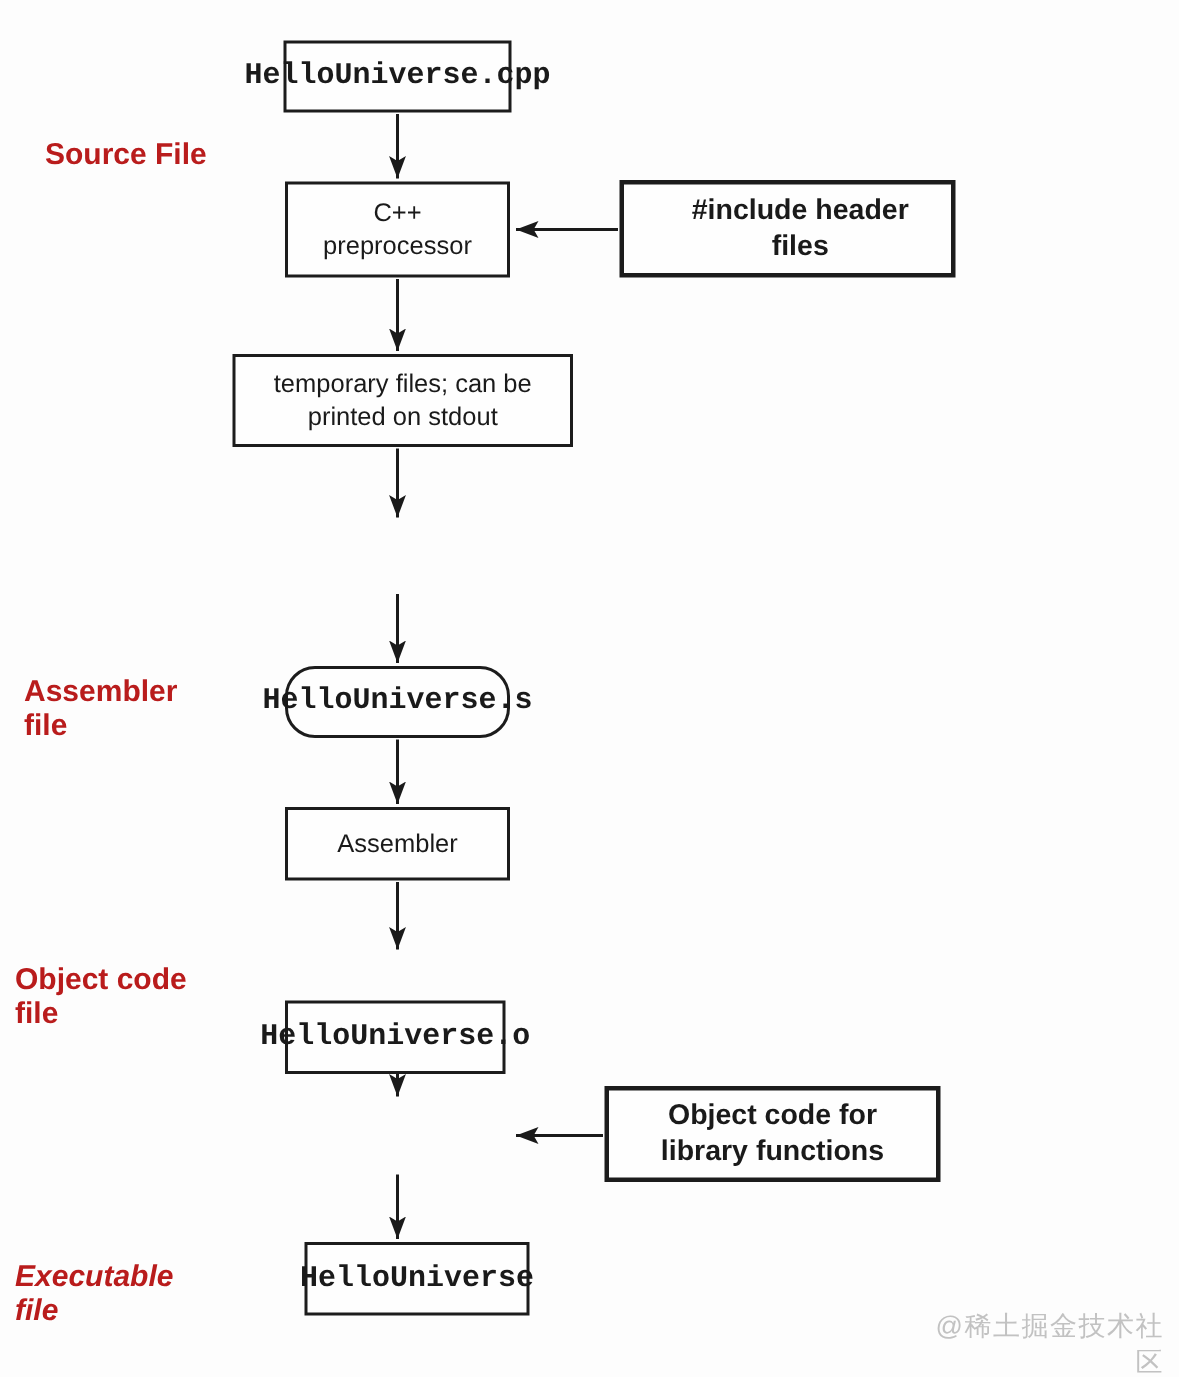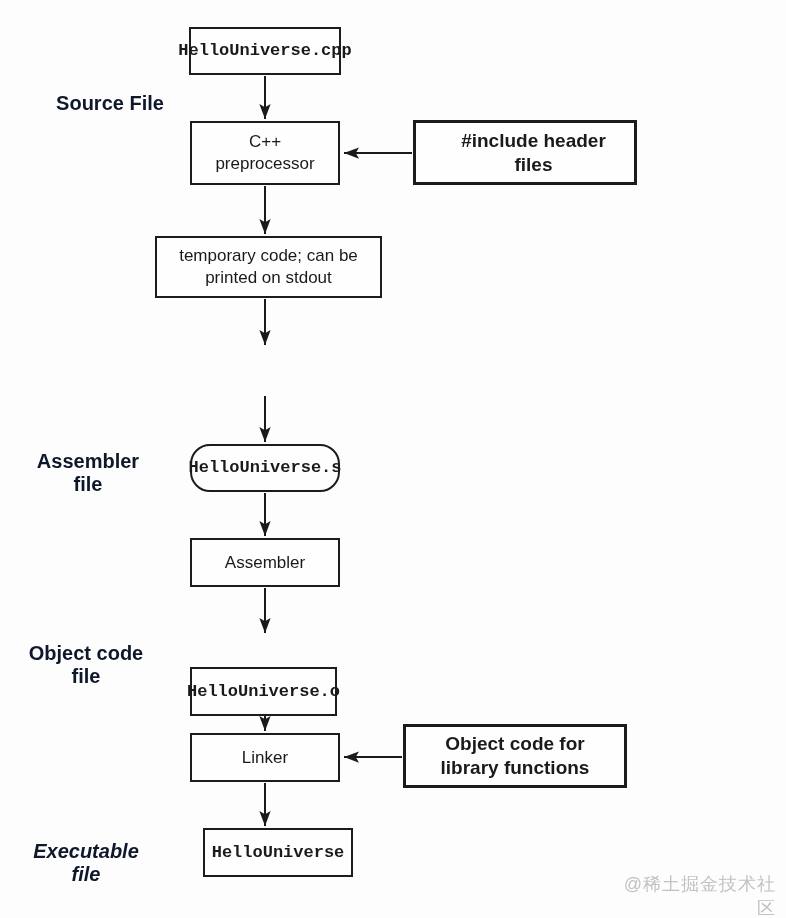--- a/index.html
+++ b/index.html
@@ -28,36 +28,36 @@
     color:#1a1a1a;
     white-space:pre-line;
     line-height:22px;
   }
   .node.plain{
     font-size:17px;
     font-weight:400;
   }
   .node.mono{
     font-family:"Liberation Mono","DejaVu Sans Mono",monospace;
-    font-size:17px;
+    font-size:20px;
     font-weight:700;
     letter-spacing:0px;
   }
   .node.callout{
     border-width:3px;
     font-size:19px;
     font-weight:700;
     line-height:24px;
   }
   .side-label{
     position:absolute;
-    text-align:center;
+    text-align:left;
     font-size:20px;
     font-weight:700;
-    color:#0f172a;
+    color:#b91c1c;
     white-space:pre-line;
     line-height:23px;
   }
   .watermark{
     position:absolute;
     left:606px;top:872px;
     width:170px;
     text-align:right;
     font-size:18px;
     color:#c2c2c2;
@@ -108,37 +108,36 @@
   <div id="n-cpp" class="node mono">HelloUniverse.cpp</div>
 
   <div id="lbl-source" class="side-label">Source File</div>
 
   <div id="n-pre" class="node plain">C++
 preprocessor</div>
 
   <div id="n-include" class="node callout">#include header
 files</div>
 
-  <div id="n-temp" class="node plain">temporary code; can be
+  <div id="n-temp" class="node plain">temporary files; can be
 printed on stdout</div>
 
 
   <div id="lbl-asm" class="side-label">Assembler
 file</div>
 
   <div id="n-s" class="node mono">HelloUniverse.s</div>
 
   <div id="n-assembler" class="node plain">Assembler</div>
 
   <div id="lbl-obj" class="side-label">Object code
 file</div>
 
   <div id="n-o" class="node mono">HelloUniverse.o</div>
 
-  <div id="n-linker" class="node plain">Linker</div>
 
   <div id="n-objlib" class="node callout">Object code for
 library functions</div>
 
   <div id="lbl-exe" class="side-label">Executable
 file</div>
 
   <div id="n-exe" class="node mono">HelloUniverse</div>
 
   <div class="watermark">@稀土掘金技术社区</div>

